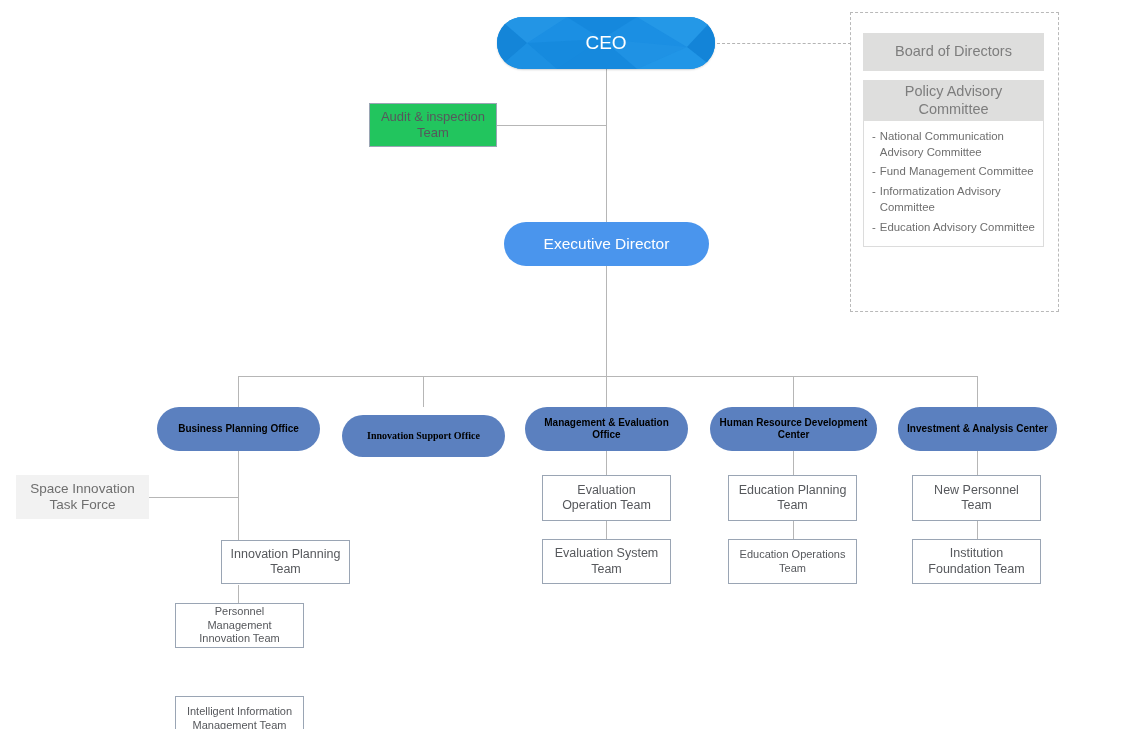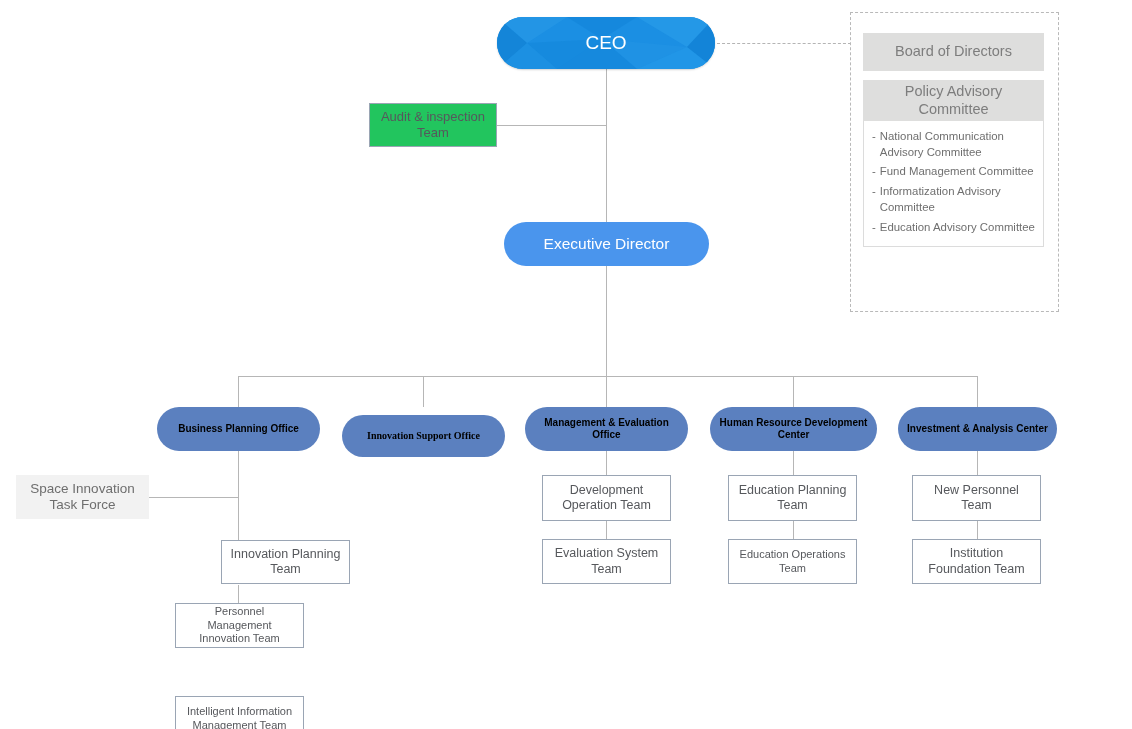--- a/index.html
+++ b/index.html
@@ -208,21 +208,21 @@
     <span>Innovation Planning Team</span>
   </div>
   <div class="node team small" style="left:175px;top:603px;width:129px;height:45px;">
     <span>Personnel Management Innovation Team</span>
   </div>
   <div class="node team small" style="left:175px;top:696px;width:129px;height:45px;">
     <span>Intelligent Information Management Team</span>
   </div>
 
   <div class="node team" style="left:542px;top:475px;width:129px;height:46px;">
-    <span>Development Operation Team</span>
+    <span>Evaluation Operation Team</span>
   </div>
   <div class="node team" style="left:542px;top:539px;width:129px;height:45px;">
     <span>Evaluation System Team</span>
   </div>
 
   <div class="node team" style="left:728px;top:475px;width:129px;height:46px;">
     <span>Education Planning Team</span>
   </div>
   <div class="node team small" style="left:728px;top:539px;width:129px;height:45px;">
     <span>Education Operations Team</span>

